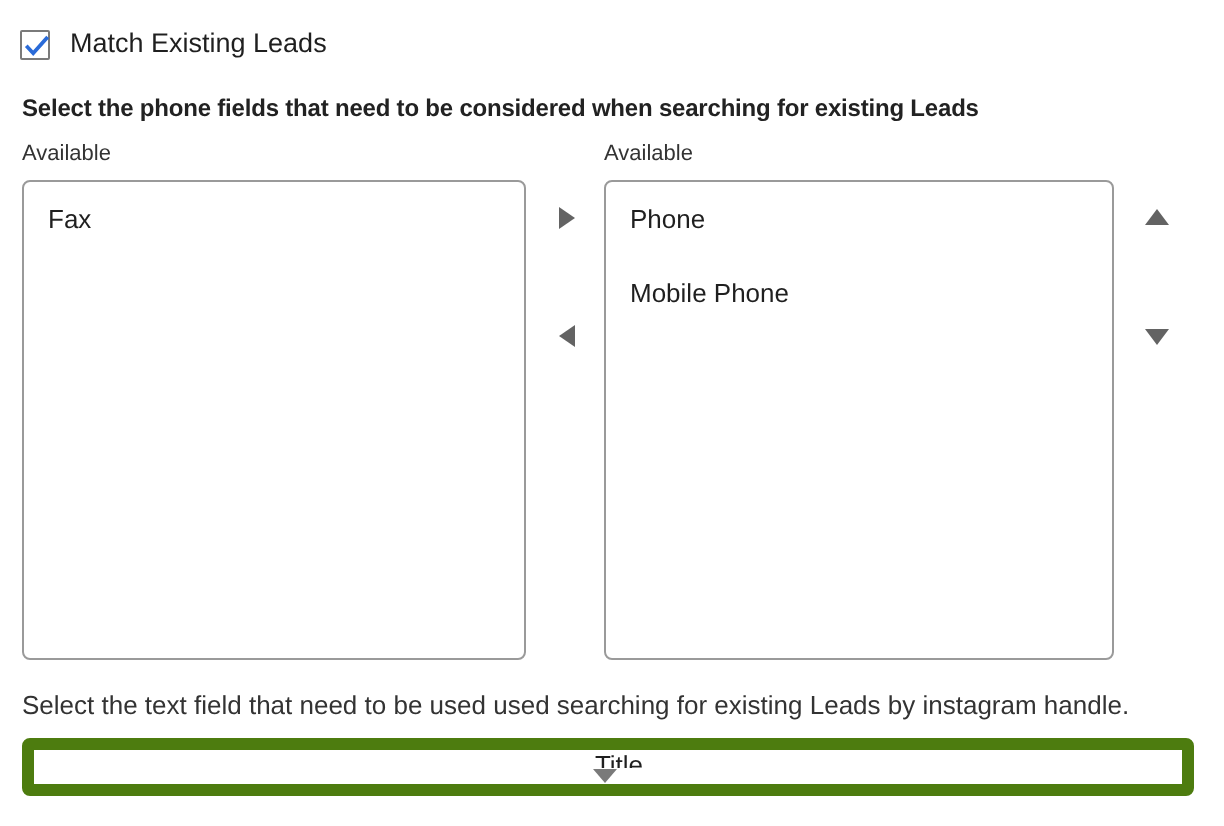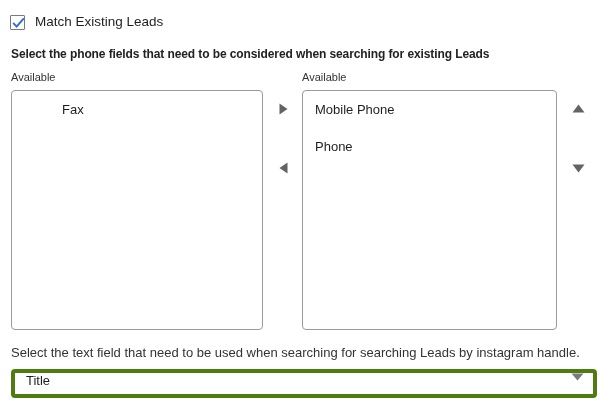--- a/index.html
+++ b/index.html
@@ -77,21 +77,21 @@
   .listbox {
     position: absolute;
     top: 90px;
     height: 240px;
     box-sizing: border-box;
     border: 1px solid #9a9a9a;
     border-radius: 4px;
     background: #ffffff;
     overflow: hidden;
   }
-  .listbox.left  { left: 11px;  width: 252px; padding-left: 38px; }
+  .listbox.left  { left: 11px;  width: 252px; }
   .listbox.right { left: 302px; width: 255px; }
 
   .list-item {
     font-size: 13px;
     color: #1f1f1f;
     padding: 0 0 0 12px;
     height: 37px;
     line-height: 37px;
     white-space: nowrap;
     cursor: default;
@@ -123,26 +123,27 @@
   }
 
   
   .dropdown {
     position: absolute;
     left: 11px;
     top: 369px;
     width: 586px;
     height: 29px;
     box-sizing: border-box;
-    border: 4px solid #4d7c0f;
+    border: 6px solid #4d7c0f;
     border-radius: 4px;
     background: #ffffff;
     display: flex;
-    align-items: flex-start;
+    align-items: center;
     cursor: pointer;
+    flex-direction: column;
   }
   .dropdown-value {
     font-size: 13px;
     color: #1f1f1f;
     padding-left: 11px;
     flex: 1;
     white-space: nowrap;
     overflow: hidden;
     text-overflow: ellipsis;
   }
@@ -169,22 +170,22 @@
 <div class="section-heading">Select the phone fields that need to be considered when searching for existing Leads</div>
 
 <div class="col-caption left">Available</div>
 <div class="col-caption right">Available</div>
 
 <div class="listbox left">
   <div class="list-item">Fax</div>
 </div>
 
 <div class="listbox right">
+  <div class="list-item">Phone</div>
   <div class="list-item">Mobile Phone</div>
-  <div class="list-item">Phone</div>
 </div>
 
 <div class="arrow-btn arrow-right">
   <svg width="9" height="12" viewBox="0 0 9 12">
     <path d="M0.5 0.5 L8.5 6 L0.5 11.5 Z" fill="#636363"></path>
   </svg>
 </div>
 <div class="arrow-btn arrow-left">
   <svg width="9" height="12" viewBox="0 0 9 12">
     <path d="M8.5 0.5 L0.5 6 L8.5 11.5 Z" fill="#636363"></path>
@@ -195,21 +196,21 @@
   <svg width="13" height="9" viewBox="0 0 13 9">
     <path d="M0.5 8.5 L6.5 0.5 L12.5 8.5 Z" fill="#636363"></path>
   </svg>
 </div>
 <div class="arrow-btn arrow-down">
   <svg width="13" height="9" viewBox="0 0 13 9">
     <path d="M0.5 0.5 L12.5 0.5 L6.5 8.5 Z" fill="#636363"></path>
   </svg>
 </div>
 
-<div class="bottom-label">Select the text field that need to be used when searching for searching Leads by instagram handle.</div>
+<div class="bottom-label">Select the text field that need to be used used searching for existing Leads by instagram handle.</div>
 
 <div class="dropdown">
   <span class="dropdown-value">Title</span>
   <span class="dropdown-caret">
     <svg width="13" height="8" viewBox="0 0 13 8">
       <path d="M0.5 0.5 L12.5 0.5 L6.5 7.5 Z" fill="#7a7a7a"></path>
     </svg>
   </span>
 </div>
 

